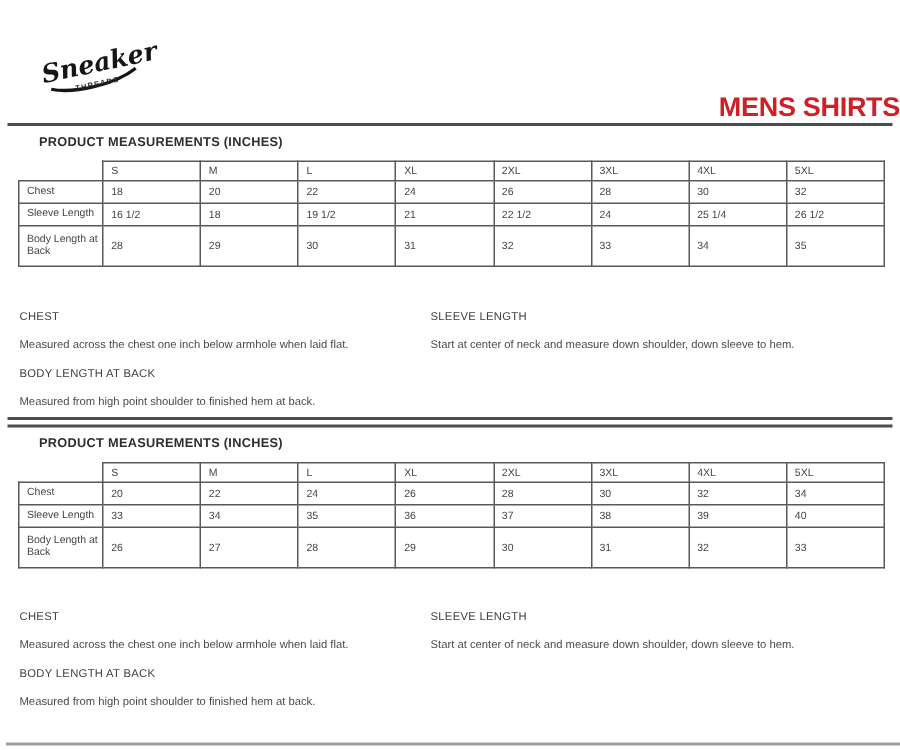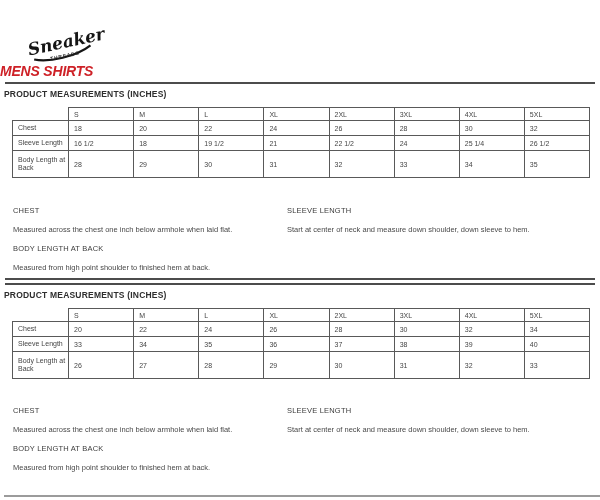--- a/index.html
+++ b/index.html
@@ -3,30 +3,30 @@
 <meta charset="utf-8">
 <style>
   html,body{margin:0;padding:0;background:#ffffff;}
   body{width:600px;height:500px;font-family:"Liberation Sans",sans-serif;-webkit-font-smoothing:antialiased;}
   #page{position:relative;width:600px;height:500px;overflow:hidden;background:#fff;}
 
   
   .logo{position:absolute;top:22px;left:22px;width:84px;height:48px;}
 
   
-  .section-title{text-align:left;font-weight:bold;font-size:14px;line-height:14px;color:#CE2127;letter-spacing:-0.2px;font-style:italic;}
+  .section-title{text-align:right;font-weight:bold;font-size:18px;line-height:14px;color:#CE2127;letter-spacing:-0.2px;}
   .section-one .section-title{padding-top:64px;}
   .section-two .section-title{margin-top:3px;}
 
   
   .rule{height:0;border-top:2px solid #4c4c4c;margin:4px 5px 0 5px;}
   .rule-after-title{margin-top:4px;}
   .rule-bottom{position:absolute;left:4px;right:0;bottom:3px;height:0;border-top:2px solid #9b9b9b;}
 
-  .pm-heading{margin:5px 0 0 4px;font-size:8.5px;line-height:10px;font-weight:bold;color:#2e2e2e;letter-spacing:0.2px;}
+  .pm-heading{margin:5px 0 0 26px;font-size:8.5px;line-height:10px;font-weight:bold;color:#2e2e2e;letter-spacing:0.2px;}
 
   
   table.size-table{border-collapse:collapse;table-layout:fixed;width:578px;margin:8px 0 0 12px;font-size:7px;color:#454545;}
   table.size-table th,table.size-table td{border:1px solid #595959;text-align:left;font-weight:normal;padding:0 2px 0 5px;vertical-align:middle;overflow:hidden;}
   table.size-table th.corner{border:none;}
   table.size-table thead tr{height:13px;}
   table.size-table tr.row-std{height:15px;}
   table.size-table tr.row-tall{height:27px;}
   col.c-label{width:56px;}
   col.c-size{width:65px;}

